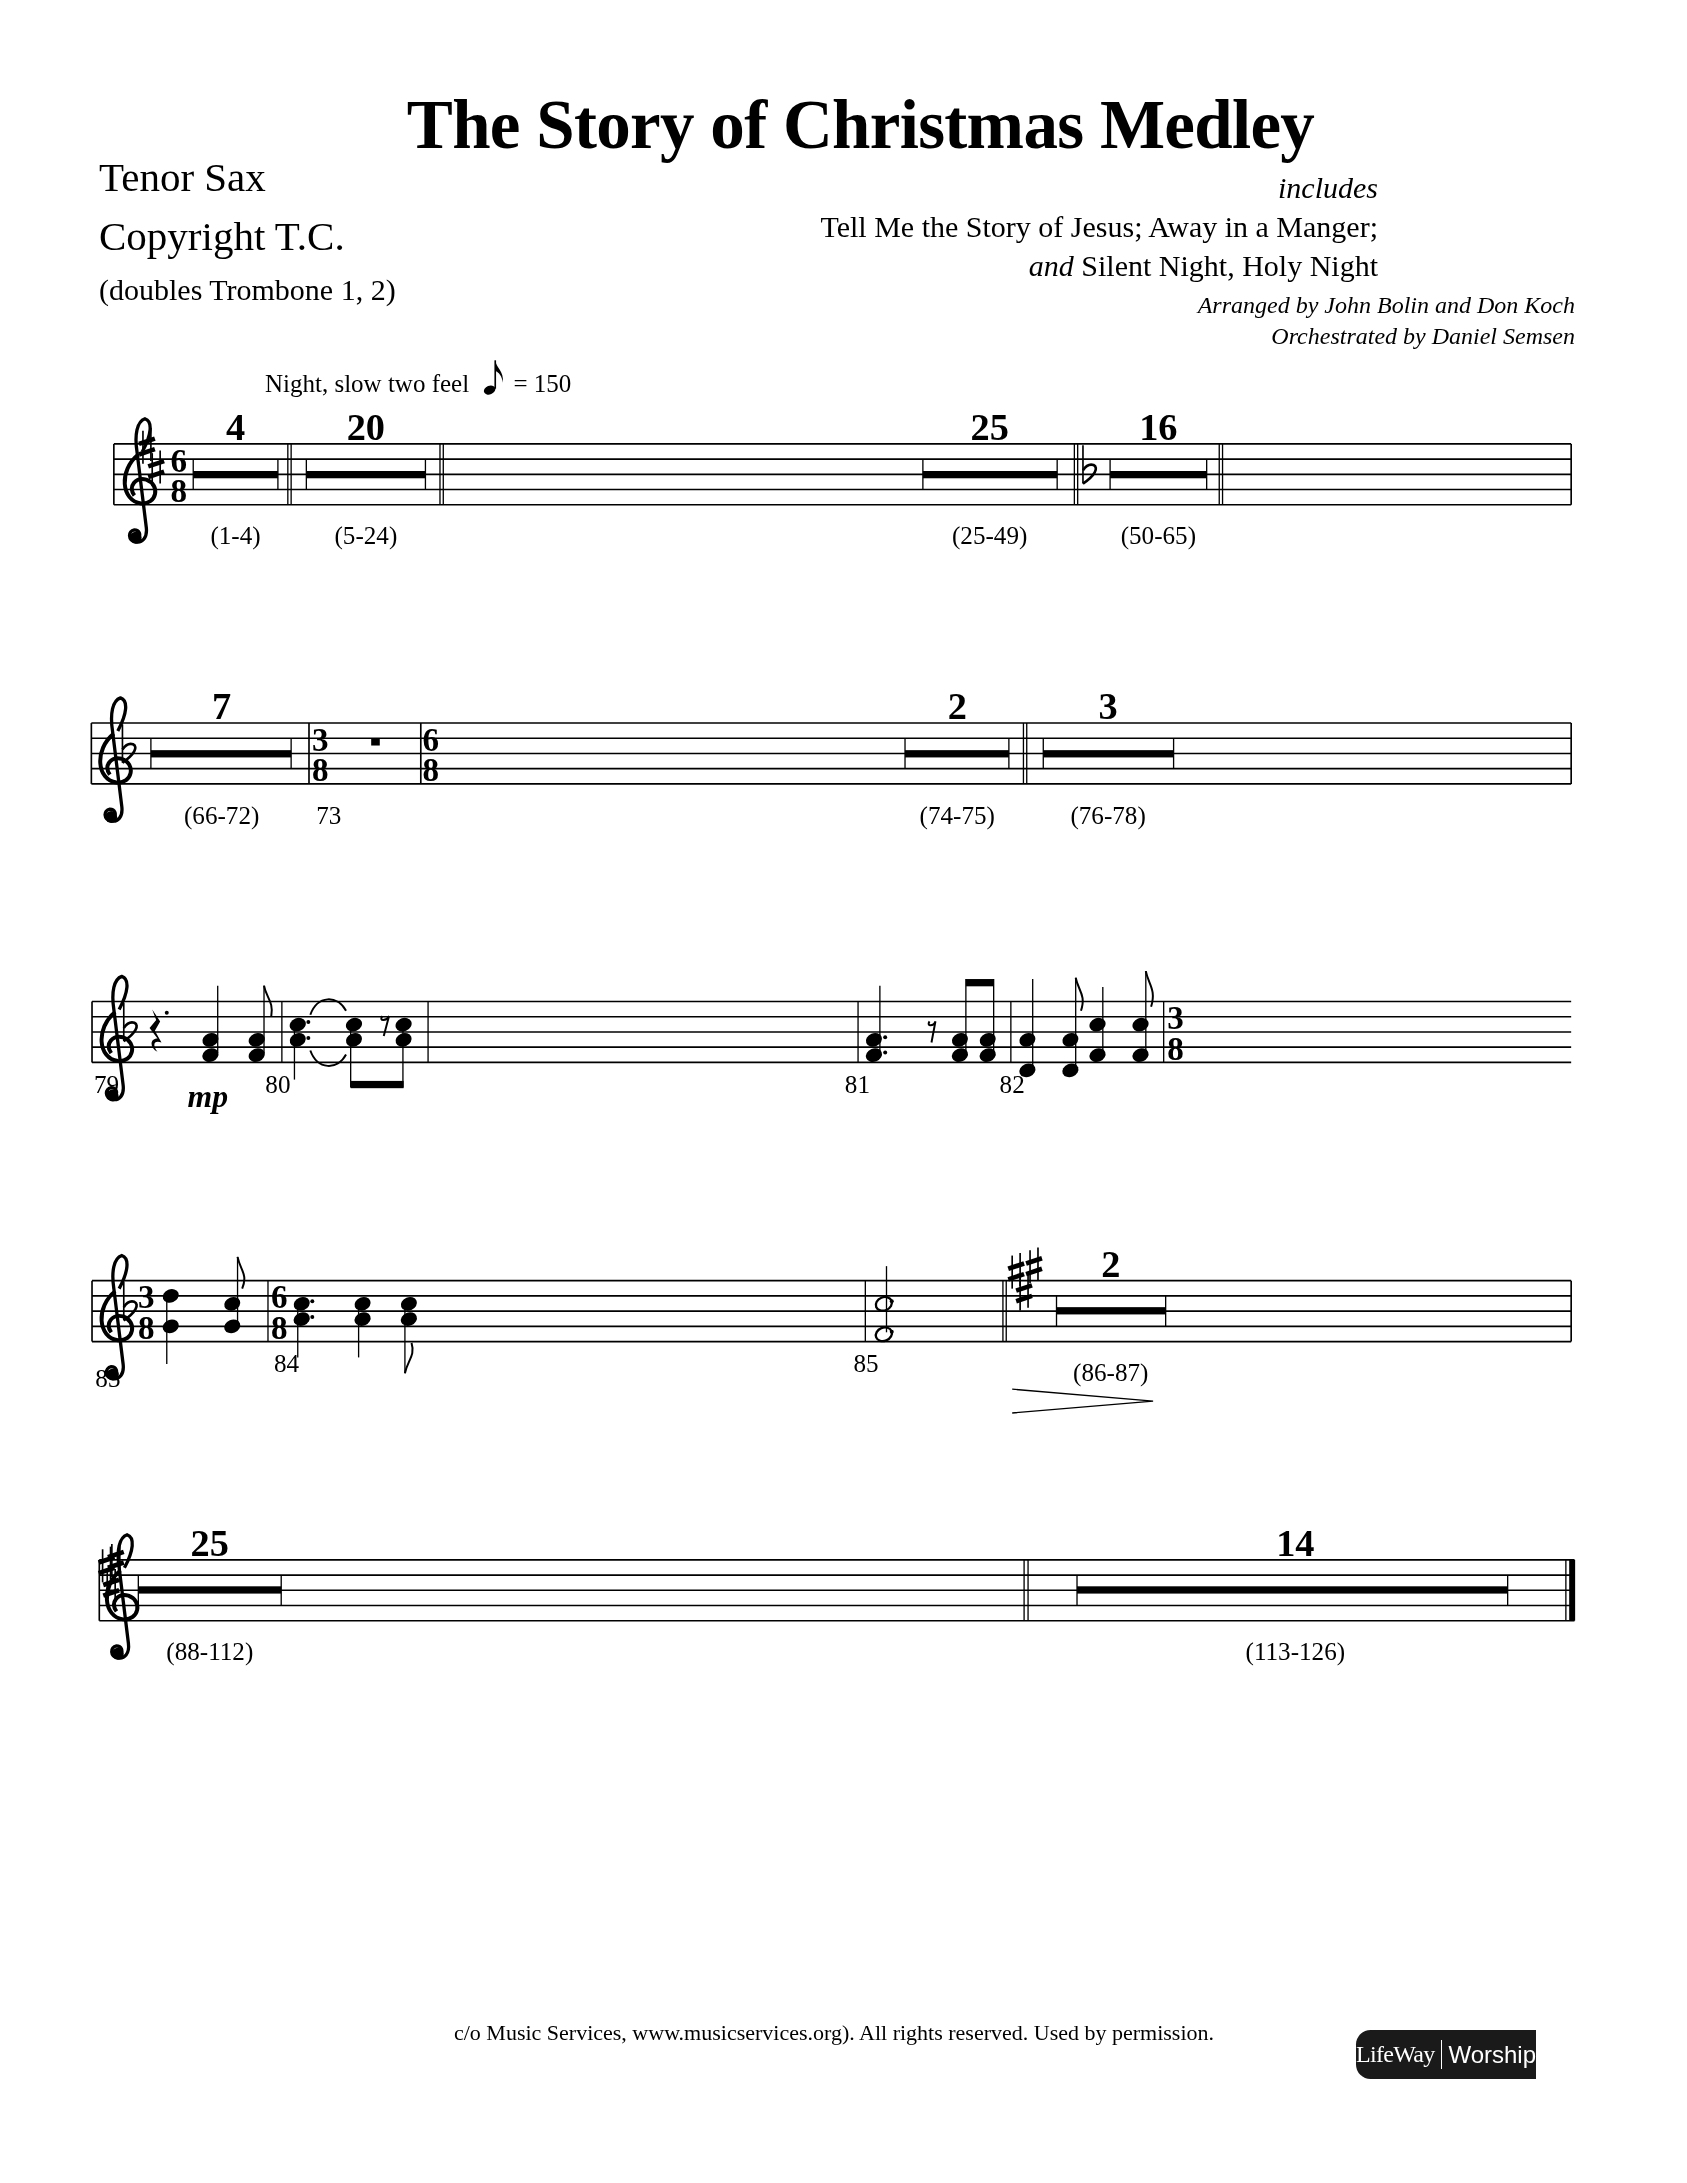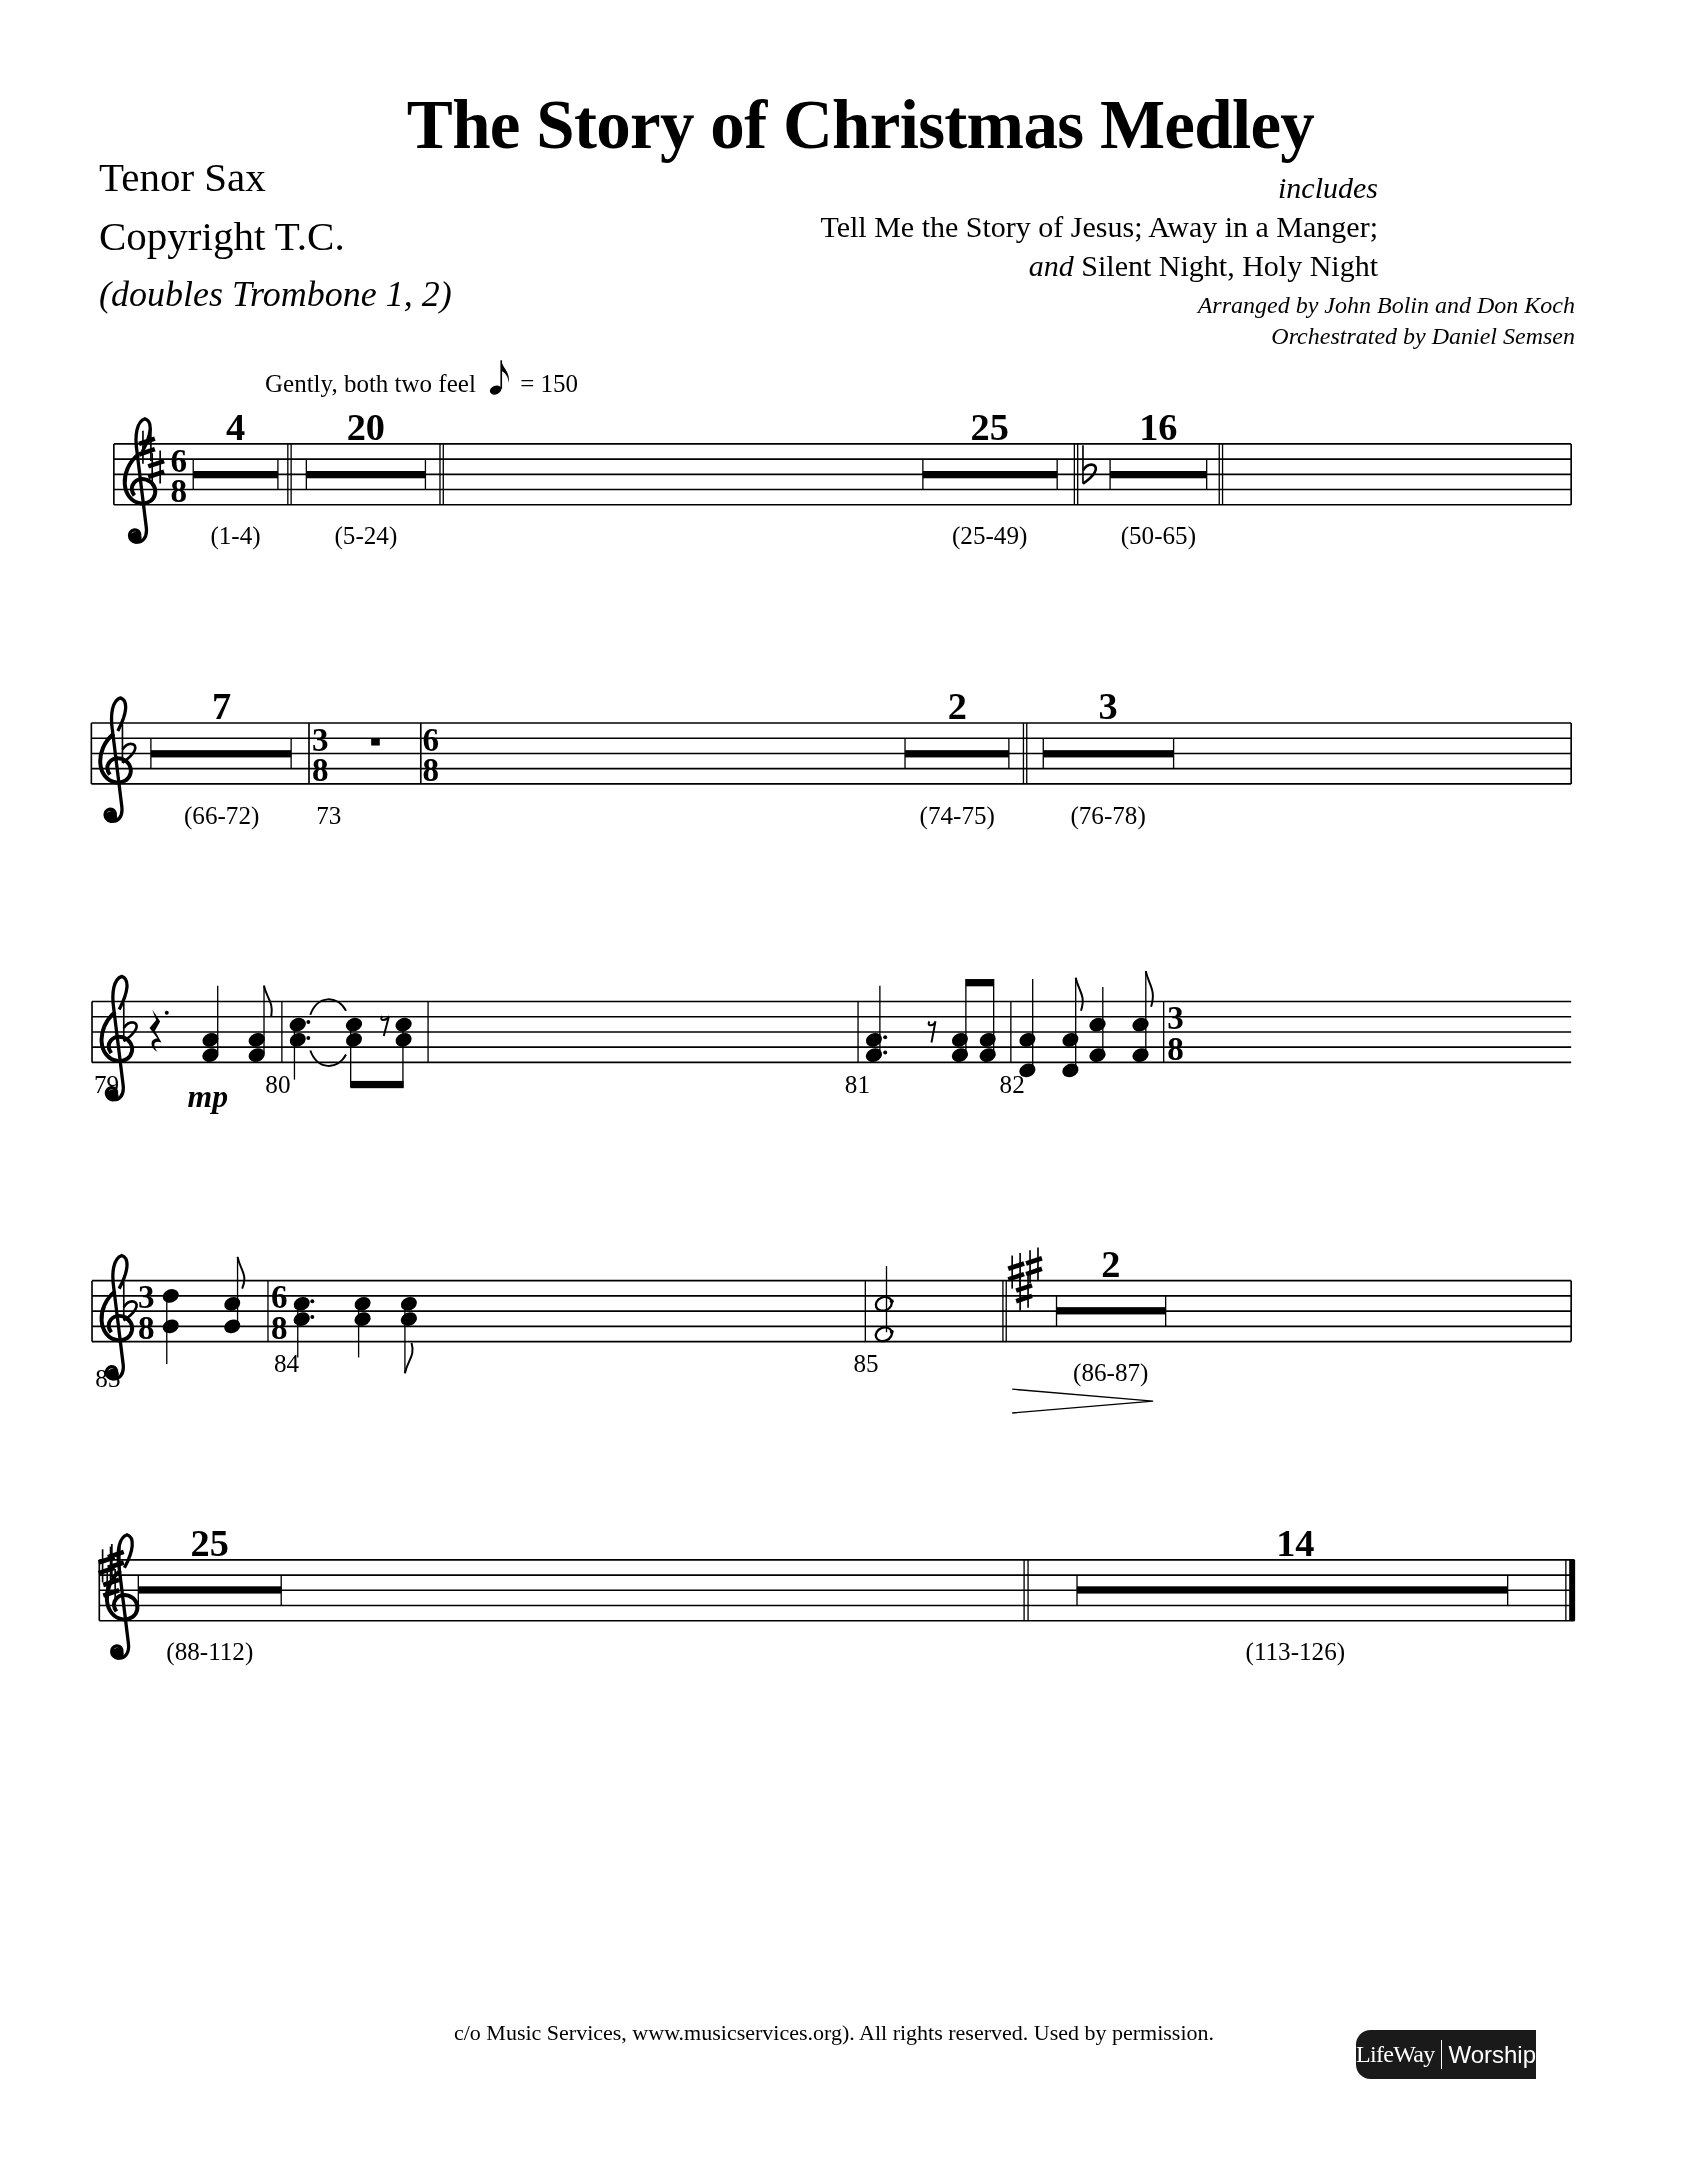--- a/index.html
+++ b/index.html
@@ -2,21 +2,21 @@
 <html style="font-size:10.6px"><head>
 <meta charset="utf-8">
 <style>
   html, body { margin:0; padding:0; background:#ffffff; }
   body { width:1687px; height:2183px; position:relative; overflow:hidden; font-family:"Liberation Serif", "DejaVu Serif", serif; color:#000; }
   .abs { position:absolute; white-space:nowrap; }
   #title { left:0; width:1687px; top:86px; text-align:center; font-size:69px; font-weight:bold; letter-spacing:-0.7px;margin-left:17px; }
   .instr { left:99px; font-size:41px; }
   #instr1 { top:153px; }
   #instr2 { top:212px; }
-  #instr3 { top:273px; font-size:36px;font-style:italic; }
+  #instr3 { top:273px; font-size:30px; }
   .includes-block { left:0; width:1358px; text-align:right; font-size:30px;margin-left:20px; }
   #includes { top:171px; font-style:italic; }
   #songs1 { top:210px; }
   #songs2 { top:249px; }
   .credit { right:112px; font-size:24px; font-style:italic; text-align:right; }
   #arranged { top:292px; }
   #orchestrated { top:323px; }
   #tempo { left:265px; top:359px; font-size:25px; }
   #tempo .note { display:inline-block; width:26.5px; }
   #score { position:absolute; left:0; top:0; }
@@ -38,21 +38,21 @@
 <div id="instr3" class="abs instr">(doubles Trombone 1, 2)</div>
 
 <div id="includes" class="abs includes-block">includes</div>
 <div id="songs1" class="abs includes-block">Tell Me the Story of Jesus; Away in a Manger;</div>
 <div id="songs2" class="abs includes-block"><i>and</i><span> Silent Night, Holy Night</span></div>
 
 <div id="arranged" class="abs credit">Arranged by John Bolin and Don Koch</div>
 <div id="orchestrated" class="abs credit">Orchestrated by Daniel Semsen</div>
 
 <div id="tempo" class="abs">
-  <span>Gently, both two feel</span>
+  <span>Night, slow two feel</span>
   <svg class="note" width="22.5" height="37" viewBox="0 0 34 56" style="vertical-align:-4px; margin-left:5.3px;">
     <ellipse cx="10" cy="47" rx="9" ry="6.5" transform="rotate(-22 10 47)" fill="#000"></ellipse>
     <line x1="18.5" y1="45" x2="18.5" y2="2" stroke="#000" stroke-width="2.5"></line>
     <path d="M18.5 2 C20 14 32 18 30 36 C29 26 24 20 18.5 18 Z" fill="#000"></path>
   </svg>
   <span>= 150</span>
 </div>
 
 <svg id="score" width="1687" height="2183" viewBox="0 0 2550 3300" xmlns="http://www.w3.org/2000/svg">
   <defs>

